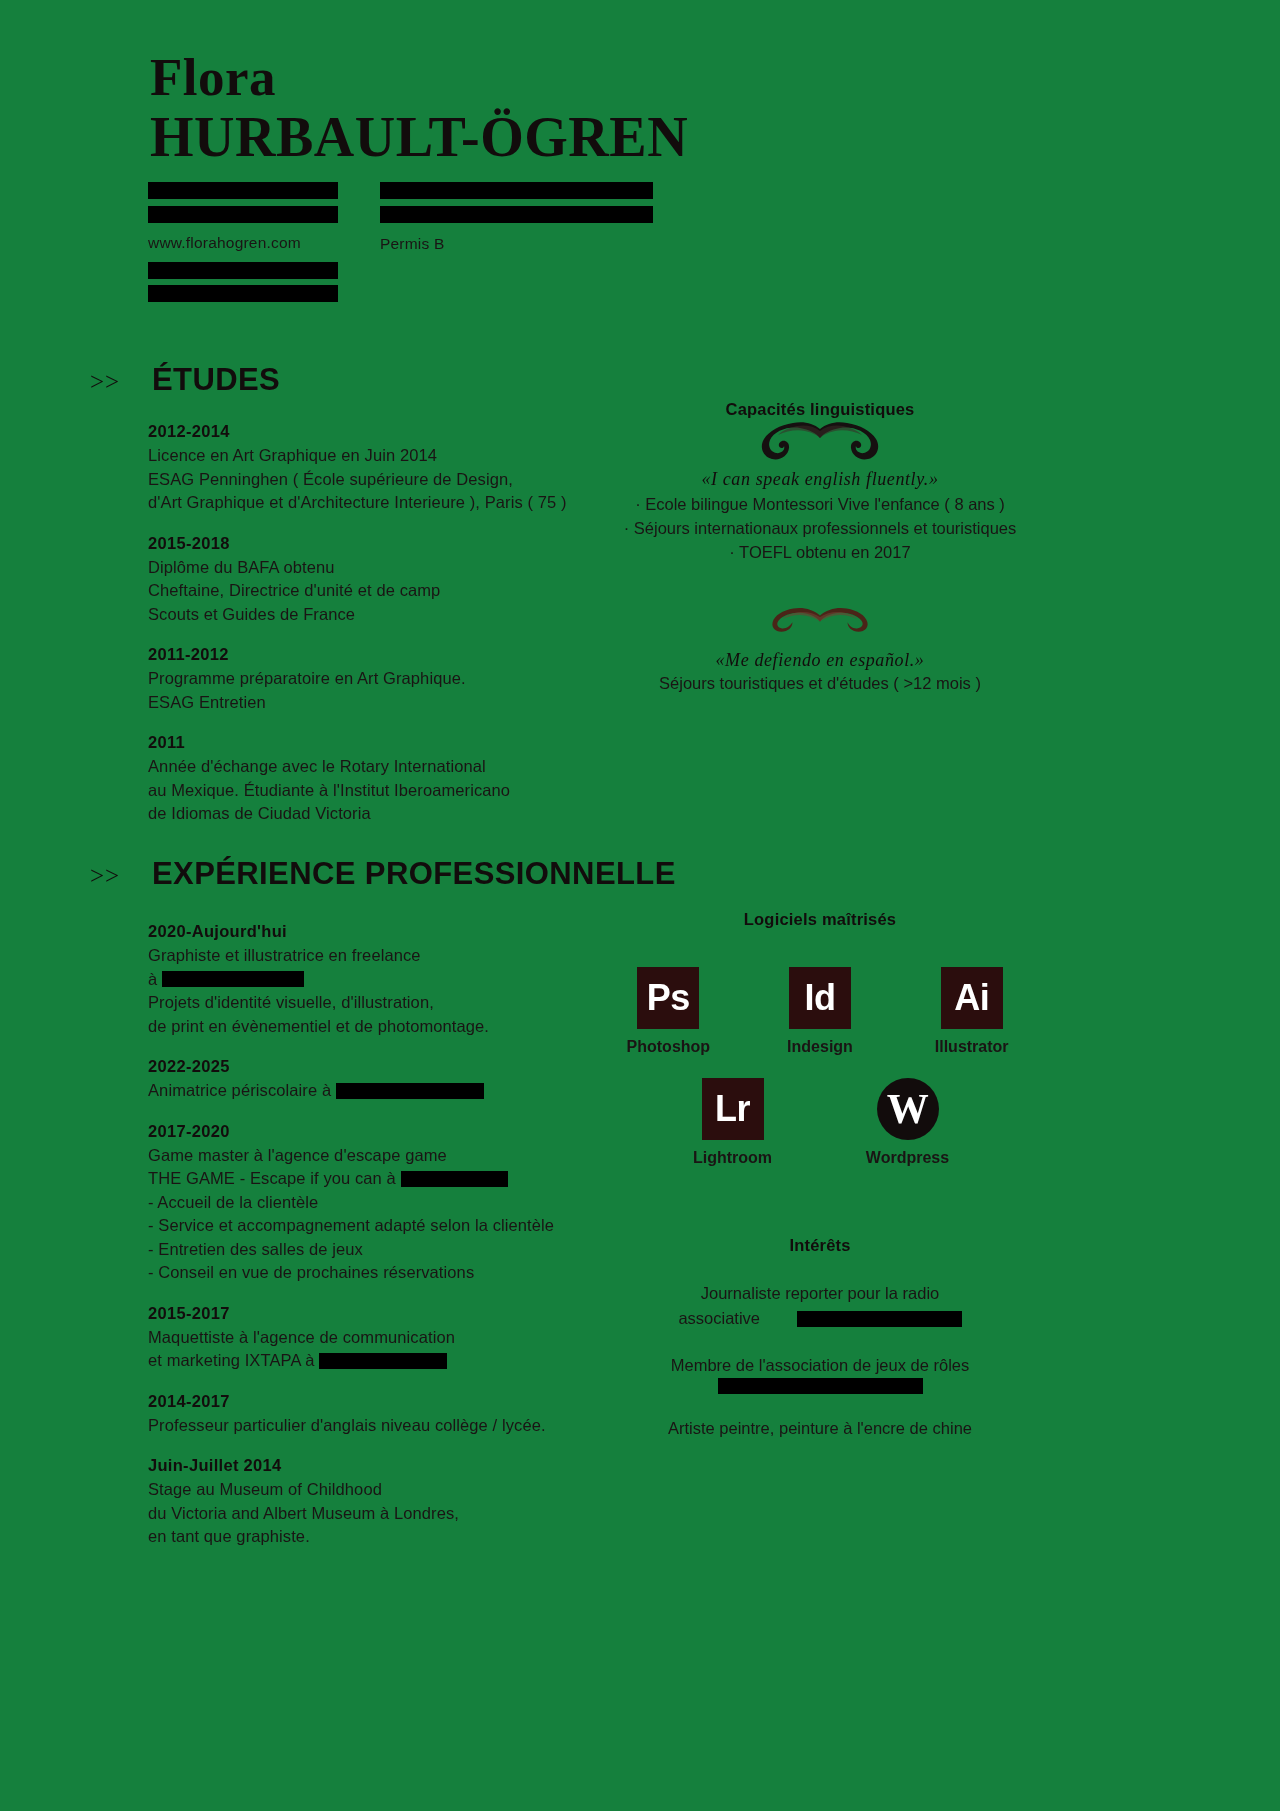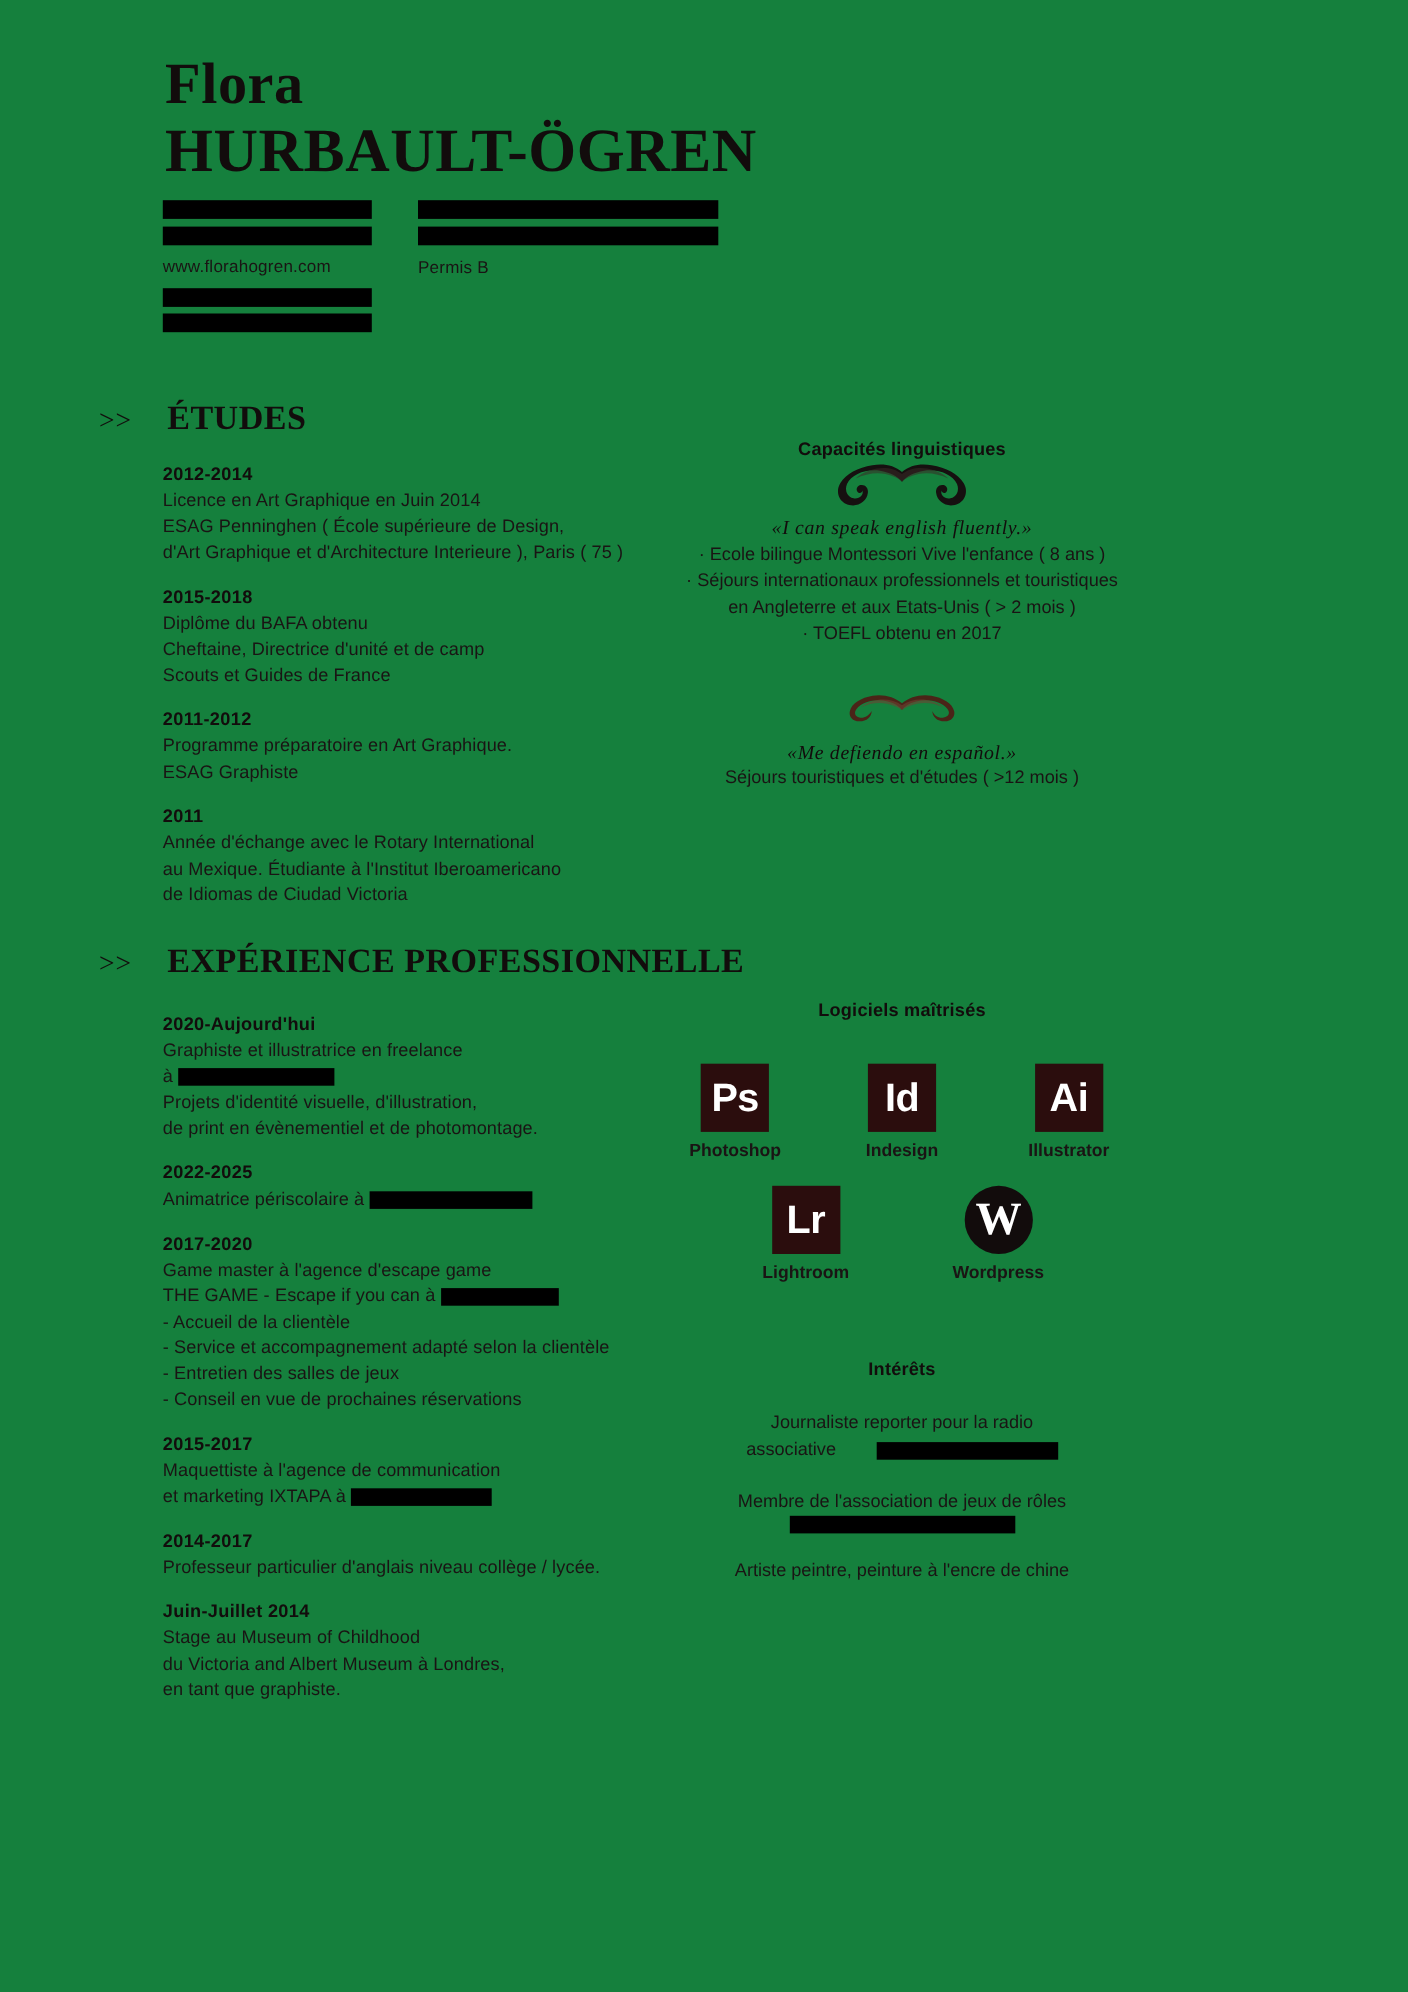--- a/index.html
+++ b/index.html
@@ -66,21 +66,21 @@
     align-items: baseline;
   }
   .chev {
     font-family: "Liberation Serif", serif;
     font-size: 25px;
     color: #120c0c;
     width: 62px;
     letter-spacing: 1px;
   }
   .section-title {
-    font-family: Liberation Serif, serif;
+    font-family: Liberation Sans, sans-serif;
     font-weight: bold;
     font-size: 31px;
     letter-spacing: 0.4px;
     color: #120c0c;
   }
 
   
   .col-left { position: absolute; left: 148px; width: 430px; }
   .entry { margin-bottom: 17px; }
   .entry-date {
@@ -229,21 +229,21 @@
         <div class="entry-line">
           <span class="txt">Scouts et Guides de France</span>
         </div>
       </div>
       <div class="entry">
         <div class="entry-date">2011-2012</div>
         <div class="entry-line">
           <span class="txt">Programme préparatoire en Art Graphique.</span>
         </div>
         <div class="entry-line">
-          <span class="txt">ESAG Graphiste</span>
+          <span class="txt">ESAG Entretien</span>
         </div>
       </div>
       <div class="entry">
         <div class="entry-date">2011</div>
         <div class="entry-line">
           <span class="txt">Année d'échange avec le Rotary International</span>
         </div>
         <div class="entry-line">
           <span class="txt">au Mexique. Étudiante à l'Institut Iberoamericano</span>
         </div>
@@ -258,21 +258,20 @@
 
     <svg class="moustache" width="130" height="48" viewBox="0 0 130 48">
       <path d="M65 10 C58 4, 48 2, 38 4 C25 6, 14 12, 9 20 C4 28, 8 38, 17 40 C25 42, 33 37, 34 29 C34.6 24, 31 21, 27 22 C24 23, 23 26, 24.5 28 C26 30, 29 29, 29 27 C30.5 31, 26 35, 21 34 C15.5 33, 12.5 27, 15 21 C19 12, 33 7, 45 9 C54 10.5, 61 14, 65 19 C69 14, 76 10.5, 85 9 C97 7, 111 12, 115 21 C117.5 27, 114.5 33, 109 34 C104 35, 99.5 31, 101 27 C101 29, 104 30, 105.5 28 C107 26, 106 23, 103 22 C99 21, 95.4 24, 96 29 C97 37, 105 42, 113 40 C122 38, 126 28, 121 20 C116 12, 105 6, 92 4 C82 2, 72 4, 65 10 Z" fill="#161010"></path>
       <path d="M65 12 C59 7, 50 5.5, 42 7 C34 8.5, 27 12, 23 16 C31 12, 42 10, 50 12 C57 13.5, 62 16, 65 19 C68 16, 73 13.5, 80 12 C88 10, 99 12, 107 16 C103 12, 96 8.5, 88 7 C80 5.5, 71 7, 65 12 Z" fill="#3a2a26" opacity="0.55"></path>
     </svg>
 
     <div class="quote" style="margin-top:2px;">«I can speak english fluently.»</div>
     <div id="eng-lines" style="margin-top:2px;">
         <div class="lang-line">· Ecole bilingue Montessori Vive l'enfance ( 8 ans )</div>
         <div class="lang-line">· Séjours internationaux professionnels et touristiques</div>
-        <div class="lang-line">en Angleterre et aux  Etats-Unis ( &gt; 2 mois )</div>
         <div class="lang-line">· TOEFL obtenu en 2017</div>
       </div>
 
     <svg class="moustache" width="112" height="44" viewBox="0 0 130 48" style="margin-top:38px;">
       <path d="M65 14 C57 7, 45 4, 34 6 C22 8, 12 14, 10 22 C8.5 28, 13 33, 20 33 C28 33, 33 28, 33 22 C30 27, 25 30, 20 29 C15.5 28, 14 24, 17 20 C23 12, 38 9, 50 12 C57.5 14, 62 17, 65 21 C68 17, 72.5 14, 80 12 C92 9, 107 12, 113 20 C116 24, 114.5 28, 109 29 C104 30, 99 27, 97 22 C97 28, 102 33, 110 33 C117 33, 121.5 28, 120 22 C118 14, 108 8, 96 6 C85 4, 73 7, 65 14 Z" fill="#4a2418"></path>
       <path d="M65 16 C58 11, 48 9, 39 10.5 C31 12, 25 15, 22 18 C30 14, 41 12.5, 49 14.5 C56 16, 61.5 18.5, 65 21 C68.5 18.5, 74 16, 81 14.5 C89 12.5, 100 14, 108 18 C105 15, 99 12, 91 10.5 C82 9, 72 11, 65 16 Z" fill="#6d4232" opacity="0.6"></path>
     </svg>
 
     <div class="quote" style="margin-top:4px;">«Me defiendo en español.»</div>
     <div id="esp-lines">

